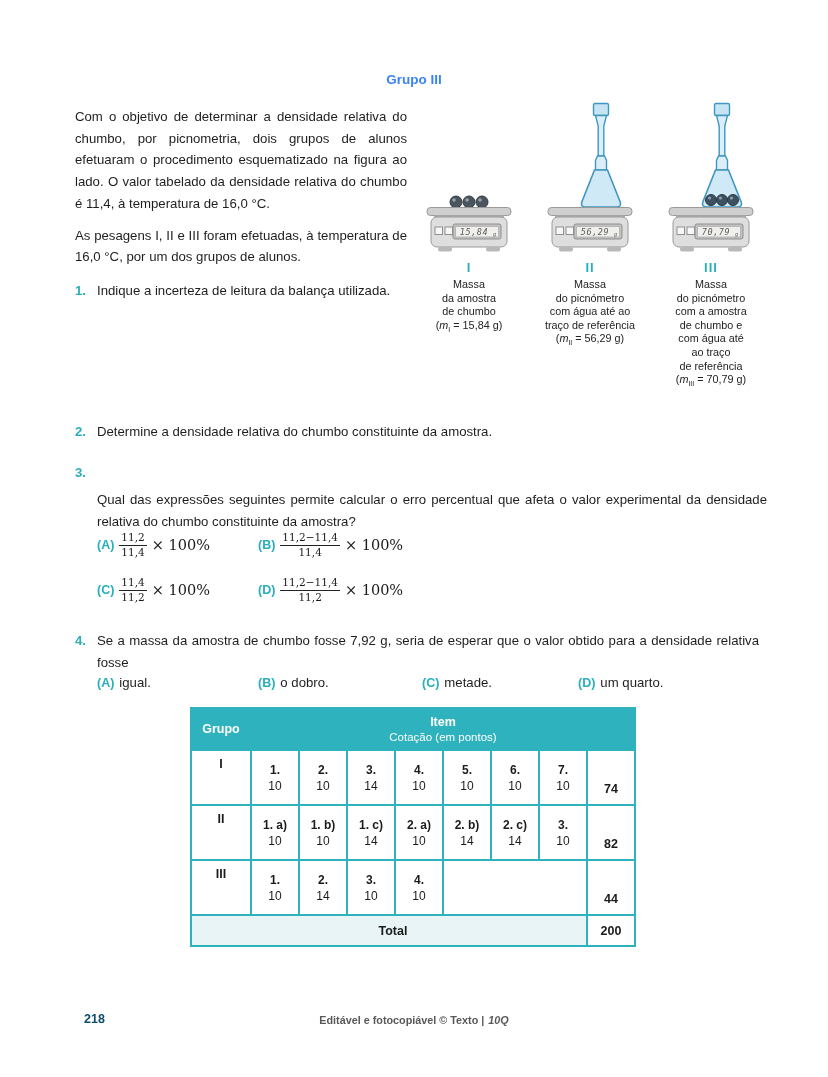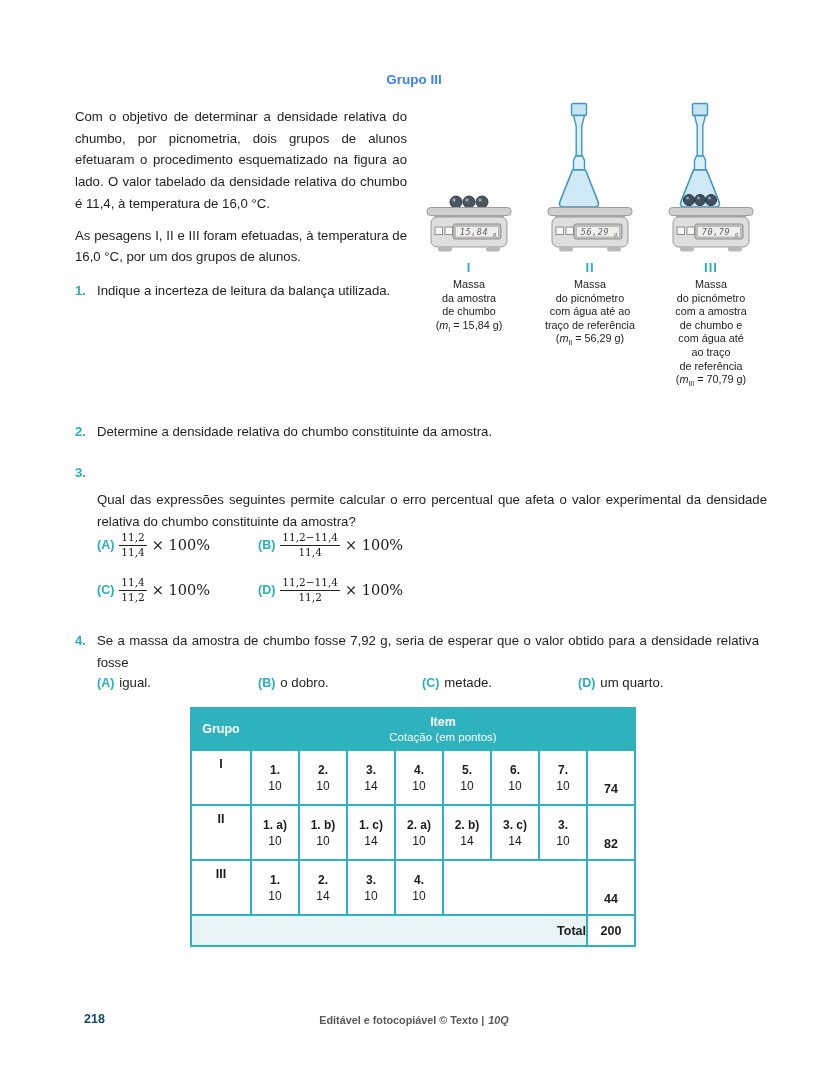--- a/index.html
+++ b/index.html
@@ -18,21 +18,21 @@
   .intro p { margin:0 0 10px 0; }
   .q-inline { display:flex; margin-top:12px; }
   .qnum { color:#29afbc; font-weight:bold; flex:none; width:22px; }
   .qtext { text-align:justify; }
 
   
   .figures { position:absolute; left:414px; top:96px; width:352px;
     display:flex; justify-content:space-between; }
   .fig-col { width:110px; display:flex; flex-direction:column; align-items:center; }
   .fig-art { height:158px; display:flex; flex-direction:column;
-    justify-content:flex-end; align-items:flex-start; }
+    justify-content:flex-end; align-items:flex-end; }
   .fig-label { color:#29afbc; font-weight:bold; font-size:13px; margin-top:6px;
     letter-spacing:1px; }
   .fig-caption { font-size:10.8px; line-height:13.6px; margin-top:3px;
     text-align:center; color:#222; }
   .formula .sym { font-style:italic; }
   .formula sub { font-size:7px; }
   .formula .rest { margin-left:3px; }
   .lcd { font-family:"DejaVu Sans Mono", monospace; font-style:italic;
     font-size:8.5px; fill:#5c5c5c; letter-spacing:0.6px; }
   .lcd-unit { font-family:"DejaVu Sans Mono", monospace; font-style:italic;
@@ -76,21 +76,21 @@
   .grading .corner { font-weight:bold; font-size:12.5px; border-right:1.5px solid #ffffff; }
   .hi-title { font-weight:bold; font-size:12.5px; line-height:15px; }
   .hi-sub { font-size:11.5px; line-height:14px; }
   .grading .data-row td { height:45px; background:#ffffff; }
   .grading .grp { font-weight:bold; font-size:12.5px; vertical-align:top; padding-top:6px; }
   .it { font-weight:bold; line-height:14px; }
   .pt { line-height:14px; margin-top:2px; }
   .grading .tot { font-weight:bold; font-size:12.5px; vertical-align:bottom; padding-bottom:8px; }
   .grading .gray { background:#d9d9d9; }
   .grading .total-row td { height:29px; }
-  .grading .total-label { background:#e9f4f6; text-align:right; padding-left:8px;
+  .grading .total-label { background:#e9f4f6; text-align:center; padding-left:8px;
     font-weight:bold; font-size:12.5px; }
   .grading .total-val { vertical-align:middle; padding-bottom:0; }
 
   
   .page-num { position:absolute; left:84px; top:1012px; font-weight:bold; font-size:12.5px; color:#0c4a6e; }
   .footer-center { position:absolute; left:0; right:0; top:1014px; text-align:center;
     font-size:10.8px; color:#595959; font-weight:bold; }
   .footer-center i { margin-left:4px; }
 </style>
 </head>
@@ -342,21 +342,21 @@
           </td>
       <td>
             <div class="it">2. a)</div>
             <div class="pt">10</div>
           </td>
       <td>
             <div class="it">2. b)</div>
             <div class="pt">14</div>
           </td>
       <td>
-            <div class="it">3. c)</div>
+            <div class="it">2. c)</div>
             <div class="pt">14</div>
           </td>
       <td>
             <div class="it">3.</div>
             <div class="pt">10</div>
           </td>
       <td class="tot">82</td>
     </tr>
     <tr class="data-row">
       <td class="grp">III</td>

